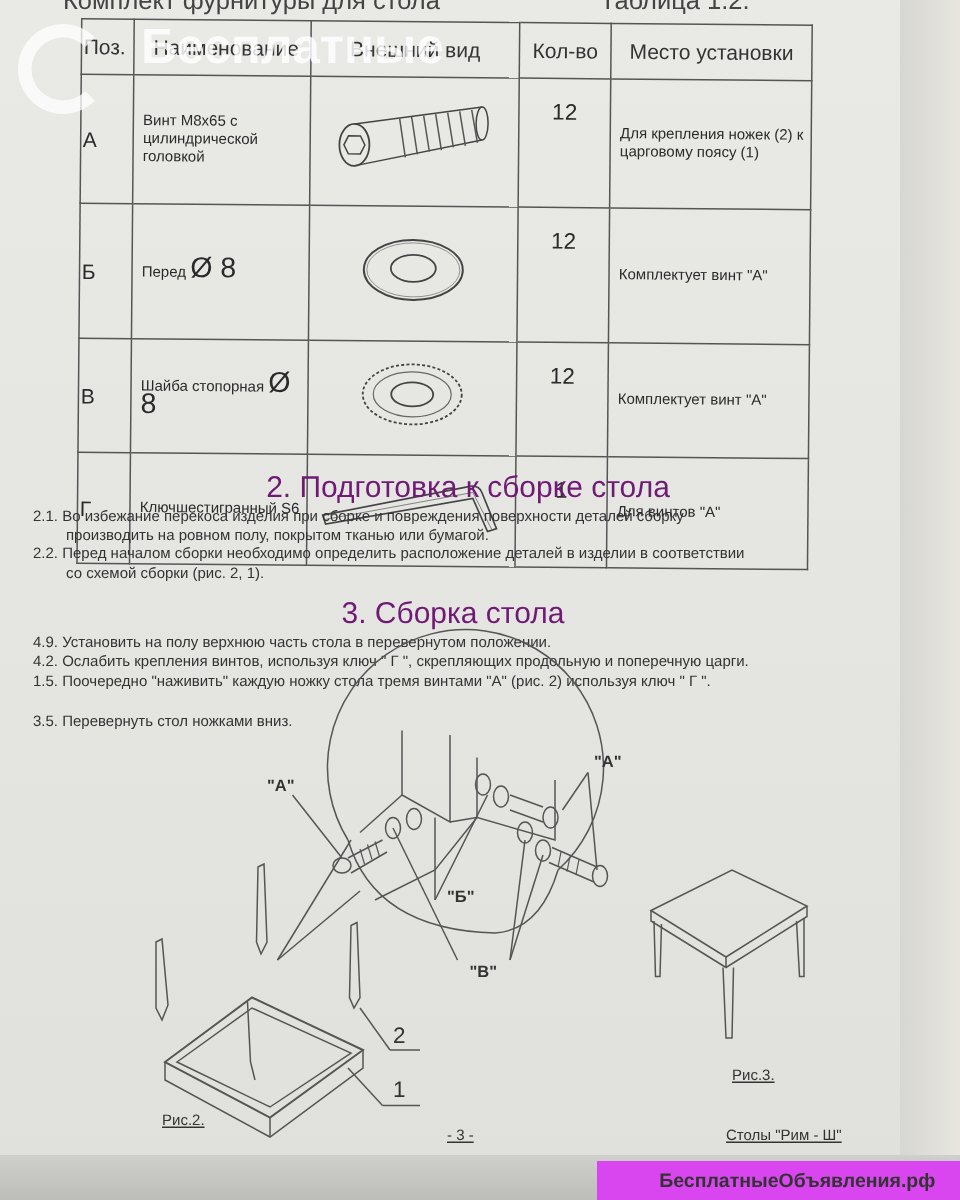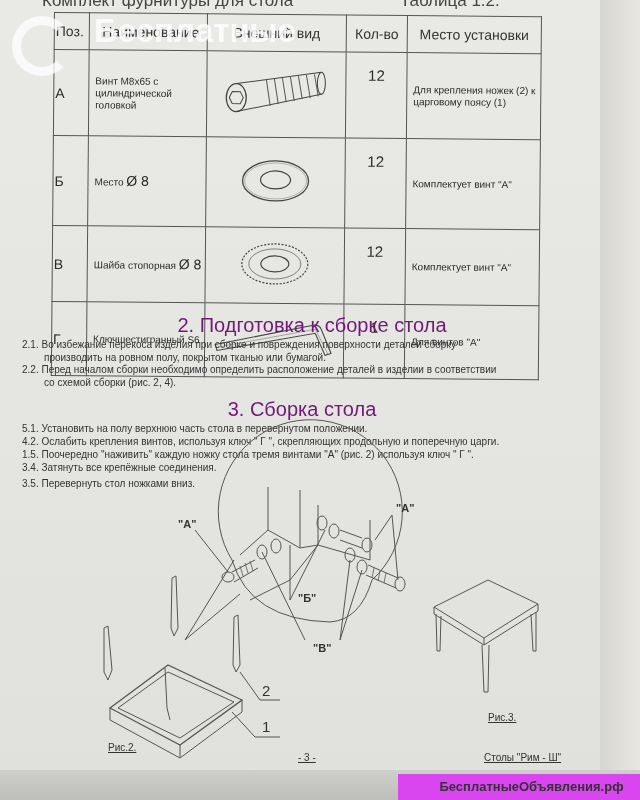--- a/index.html
+++ b/index.html
@@ -7,21 +7,21 @@
   .page{position:absolute;left:0;top:0;width:610px;height:775px;background:linear-gradient(180deg,#e9e9e6 0%,#e4e4e1 60%,#e0e0dc 100%);}
   .rightedge{position:absolute;left:600px;top:0;width:40px;height:800px;background:linear-gradient(90deg,#d6d6d2,#e8e6df);}
   .bottomstrip{position:absolute;left:0;top:770px;width:640px;height:30px;background:linear-gradient(180deg,#cfcfcb,#bdbdb9);}
   .toptitle{position:absolute;top:-9px;left:42px;font-size:17px;color:#444;white-space:nowrap;}
   .toptitle2{position:absolute;top:-9px;left:400px;font-size:17px;color:#444;}
   table.parts{position:absolute;left:54px;top:12px;width:488px;border-collapse:collapse;transform:rotate(0.5deg);transform-origin:left top;}
   table.parts td, table.parts th{border:1px solid #555;vertical-align:middle;font-weight:normal;}
   table.parts th{font-size:14px;height:34px;color:#333;}
   .pos{width:32px;text-align:left;font-size:14px;}
   .nm{width:110px;font-size:10px;padding-left:6px;line-height:12px;}
-  .nm .big{font-size:14px;}
+  .nm .big{font-size:19px;}
   .img{width:136px;text-align:center;}
   .qty{width:58px;text-align:center;font-size:15px;vertical-align:top !important;padding-top:14px;}
   .loc{font-size:10px;padding-left:6px;line-height:12px;}
   tr.r1 td{height:70px;} tr.r2 td{height:74px;} tr.r3 td{height:60px;} tr.r4 td{height:58px;}
   .h2{position:absolute;left:0;width:624px;text-align:center;font-size:20px;color:#701a75;}
   .para{position:absolute;left:22px;width:560px;font-size:10px;line-height:13px;color:#333;}
   .para .ind{padding-left:22px;display:block;}
   .lbl{position:absolute;font-size:11px;font-weight:bold;color:#333;}
   .cap{position:absolute;font-size:10px;color:#333;text-decoration:underline;}
   .num{position:absolute;font-size:15px;color:#333;}
@@ -68,21 +68,21 @@
               <line x1="98" y1="6" x2="102" y2="28"></line>
         </g>
         <ellipse cx="105" cy="15" rx="4" ry="11" fill="none" stroke="#444"></ellipse>
       </svg>
     </td>
     <td class="qty">12</td>
     <td class="loc">Для крепления ножек (2) к царговому поясу (1)</td>
   </tr>
   <tr class="r2">
     <td class="pos">Б</td>
-    <td class="nm"><span>Место</span> <span class="big">Ø 8</span></td>
+    <td class="nm"><span>Перед</span> <span class="big">Ø 8</span></td>
     <td class="img">
       <svg style="position:relative" width="80" height="50" viewBox="0 0 80 50">
         <ellipse cx="40" cy="25" rx="33" ry="20" fill="none" stroke="#444" stroke-width="1.3"></ellipse>
         <ellipse cx="40" cy="25" rx="31" ry="18" fill="none" stroke="#888" stroke-width="0.6"></ellipse>
         <ellipse cx="40" cy="24" rx="15" ry="9" fill="none" stroke="#444" stroke-width="1.2"></ellipse>
       </svg>
     </td>
     <td class="qty">12</td>
     <td class="loc">Комплектует винт "А"</td>
   </tr>
@@ -116,30 +116,29 @@
 
 <div class="h2" style="top:314px">2. Подготовка к сборке стола</div>
 <div class="para" style="top:338px">
   <span>2.1.</span>
   <span>Во избежание перекоса изделия при сборке и повреждения поверхности деталей сборку</span>
   <span class="ind">производить на ровном полу, покрытом тканью или бумагой.</span>
 </div>
 <div class="para" style="top:363px">
   <span>2.2.</span>
   <span>Перед началом сборки необходимо определить расположение деталей в изделии в соответствии</span>
-  <span class="ind">со схемой сборки (рис. 2, 4).</span>
+  <span class="ind">со схемой сборки (рис. 2, 1).</span>
 </div>
 
 <div class="h2" style="top:398px;left:-10px">3. Сборка стола</div>
 <div class="para" style="top:422px">
-  <div><span>5.1.</span> <span>Установить  на полу верхнюю часть стола в перевернутом положении.</span></div>
+  <div><span>4.9.</span> <span>Установить  на полу верхнюю часть стола в перевернутом положении.</span></div>
   <div><span>4.2.</span> <span>Ослабить крепления винтов, используя ключ " Г ", скрепляющих продольную и поперечную царги.</span></div>
   <div><span>1.5.</span> <span>Поочередно "наживить" каждую ножку стола тремя винтами  "А" (рис. 2) используя ключ " Г ".</span></div>
-  <div><span>3.4.</span> <span>Затянуть все крепёжные соединения.</span></div>
-  <div style="margin-top:3px"><span>3.5.</span> <span>Перевернуть стол ножками вниз.</span></div>
+  <div style="margin-top:14px"><span>3.5.</span> <span>Перевернуть стол ножками вниз.</span></div>
 </div>
 
 <svg style="left:0;top:0" width="640" height="800" viewBox="0 0 640 800">
   <g fill="none" stroke="#555" stroke-width="1">
 
     <path d="M232 560 A92 92 0 1 1 372 580"></path>
     <path d="M232 560 Q250 620 330 622 Q360 620 372 580"></path>
 
     <line x1="234" y1="560" x2="185" y2="640"></line>
     <line x1="240" y1="594" x2="185" y2="640"></line>

